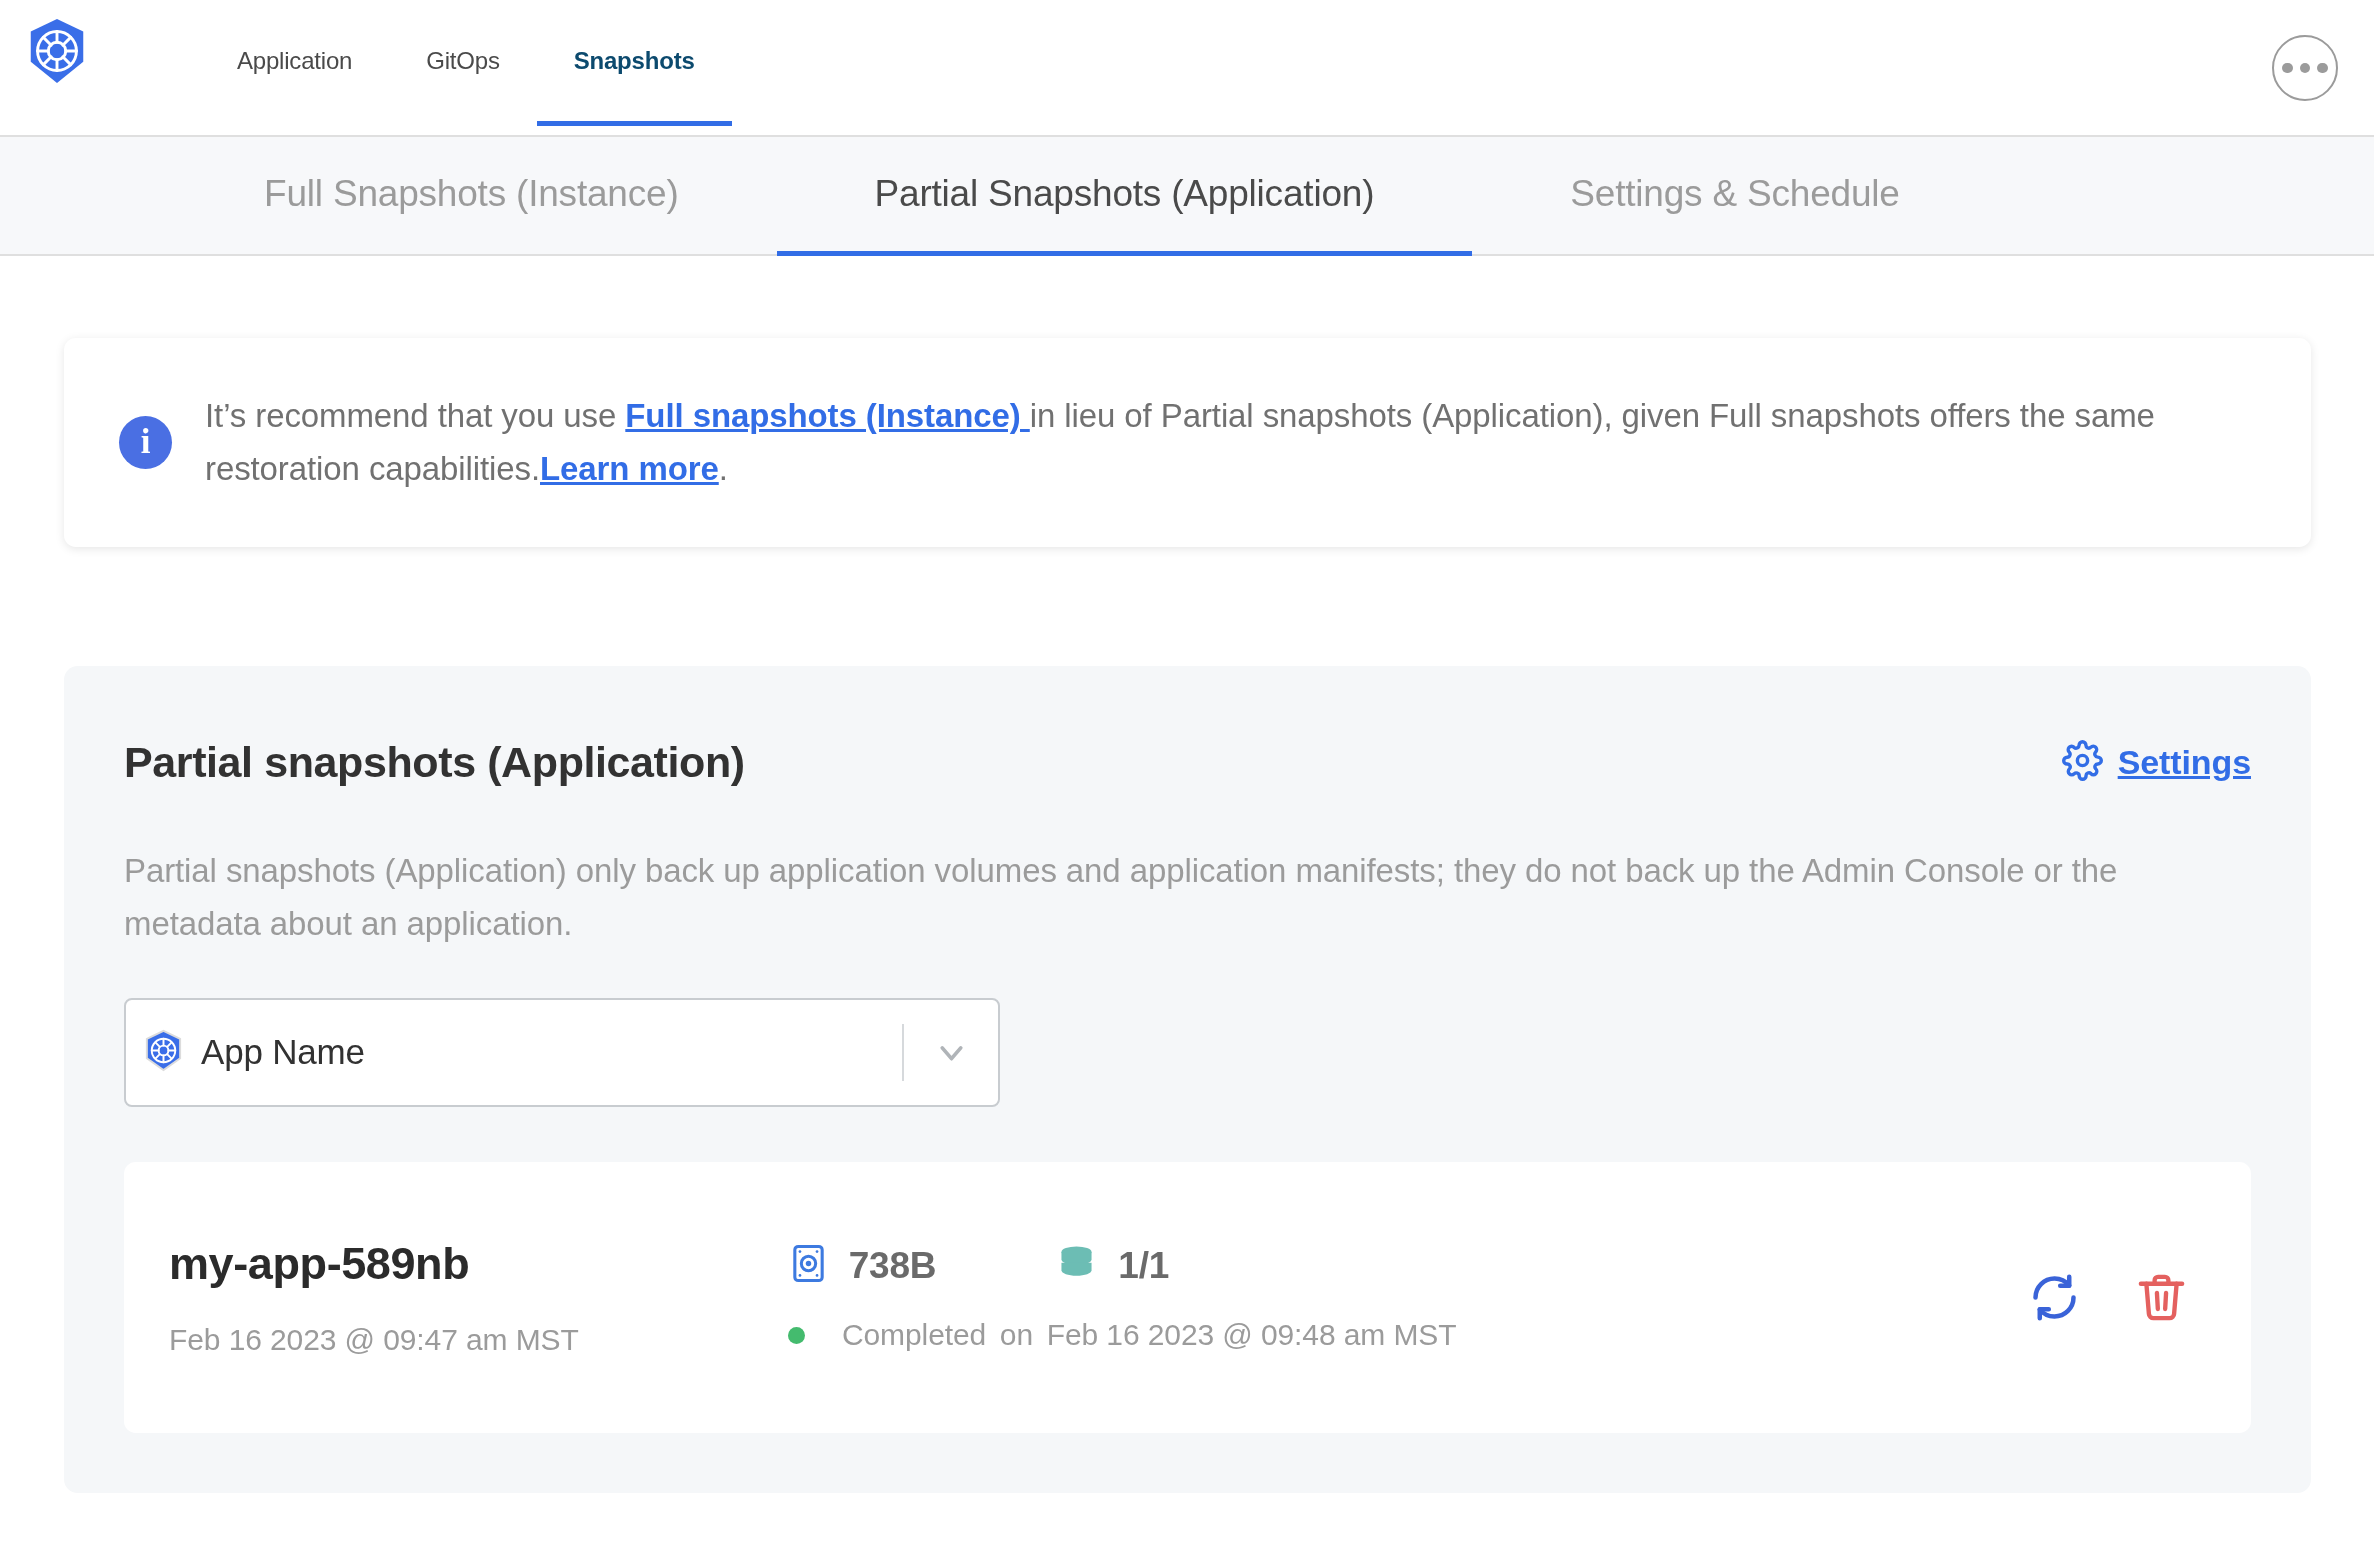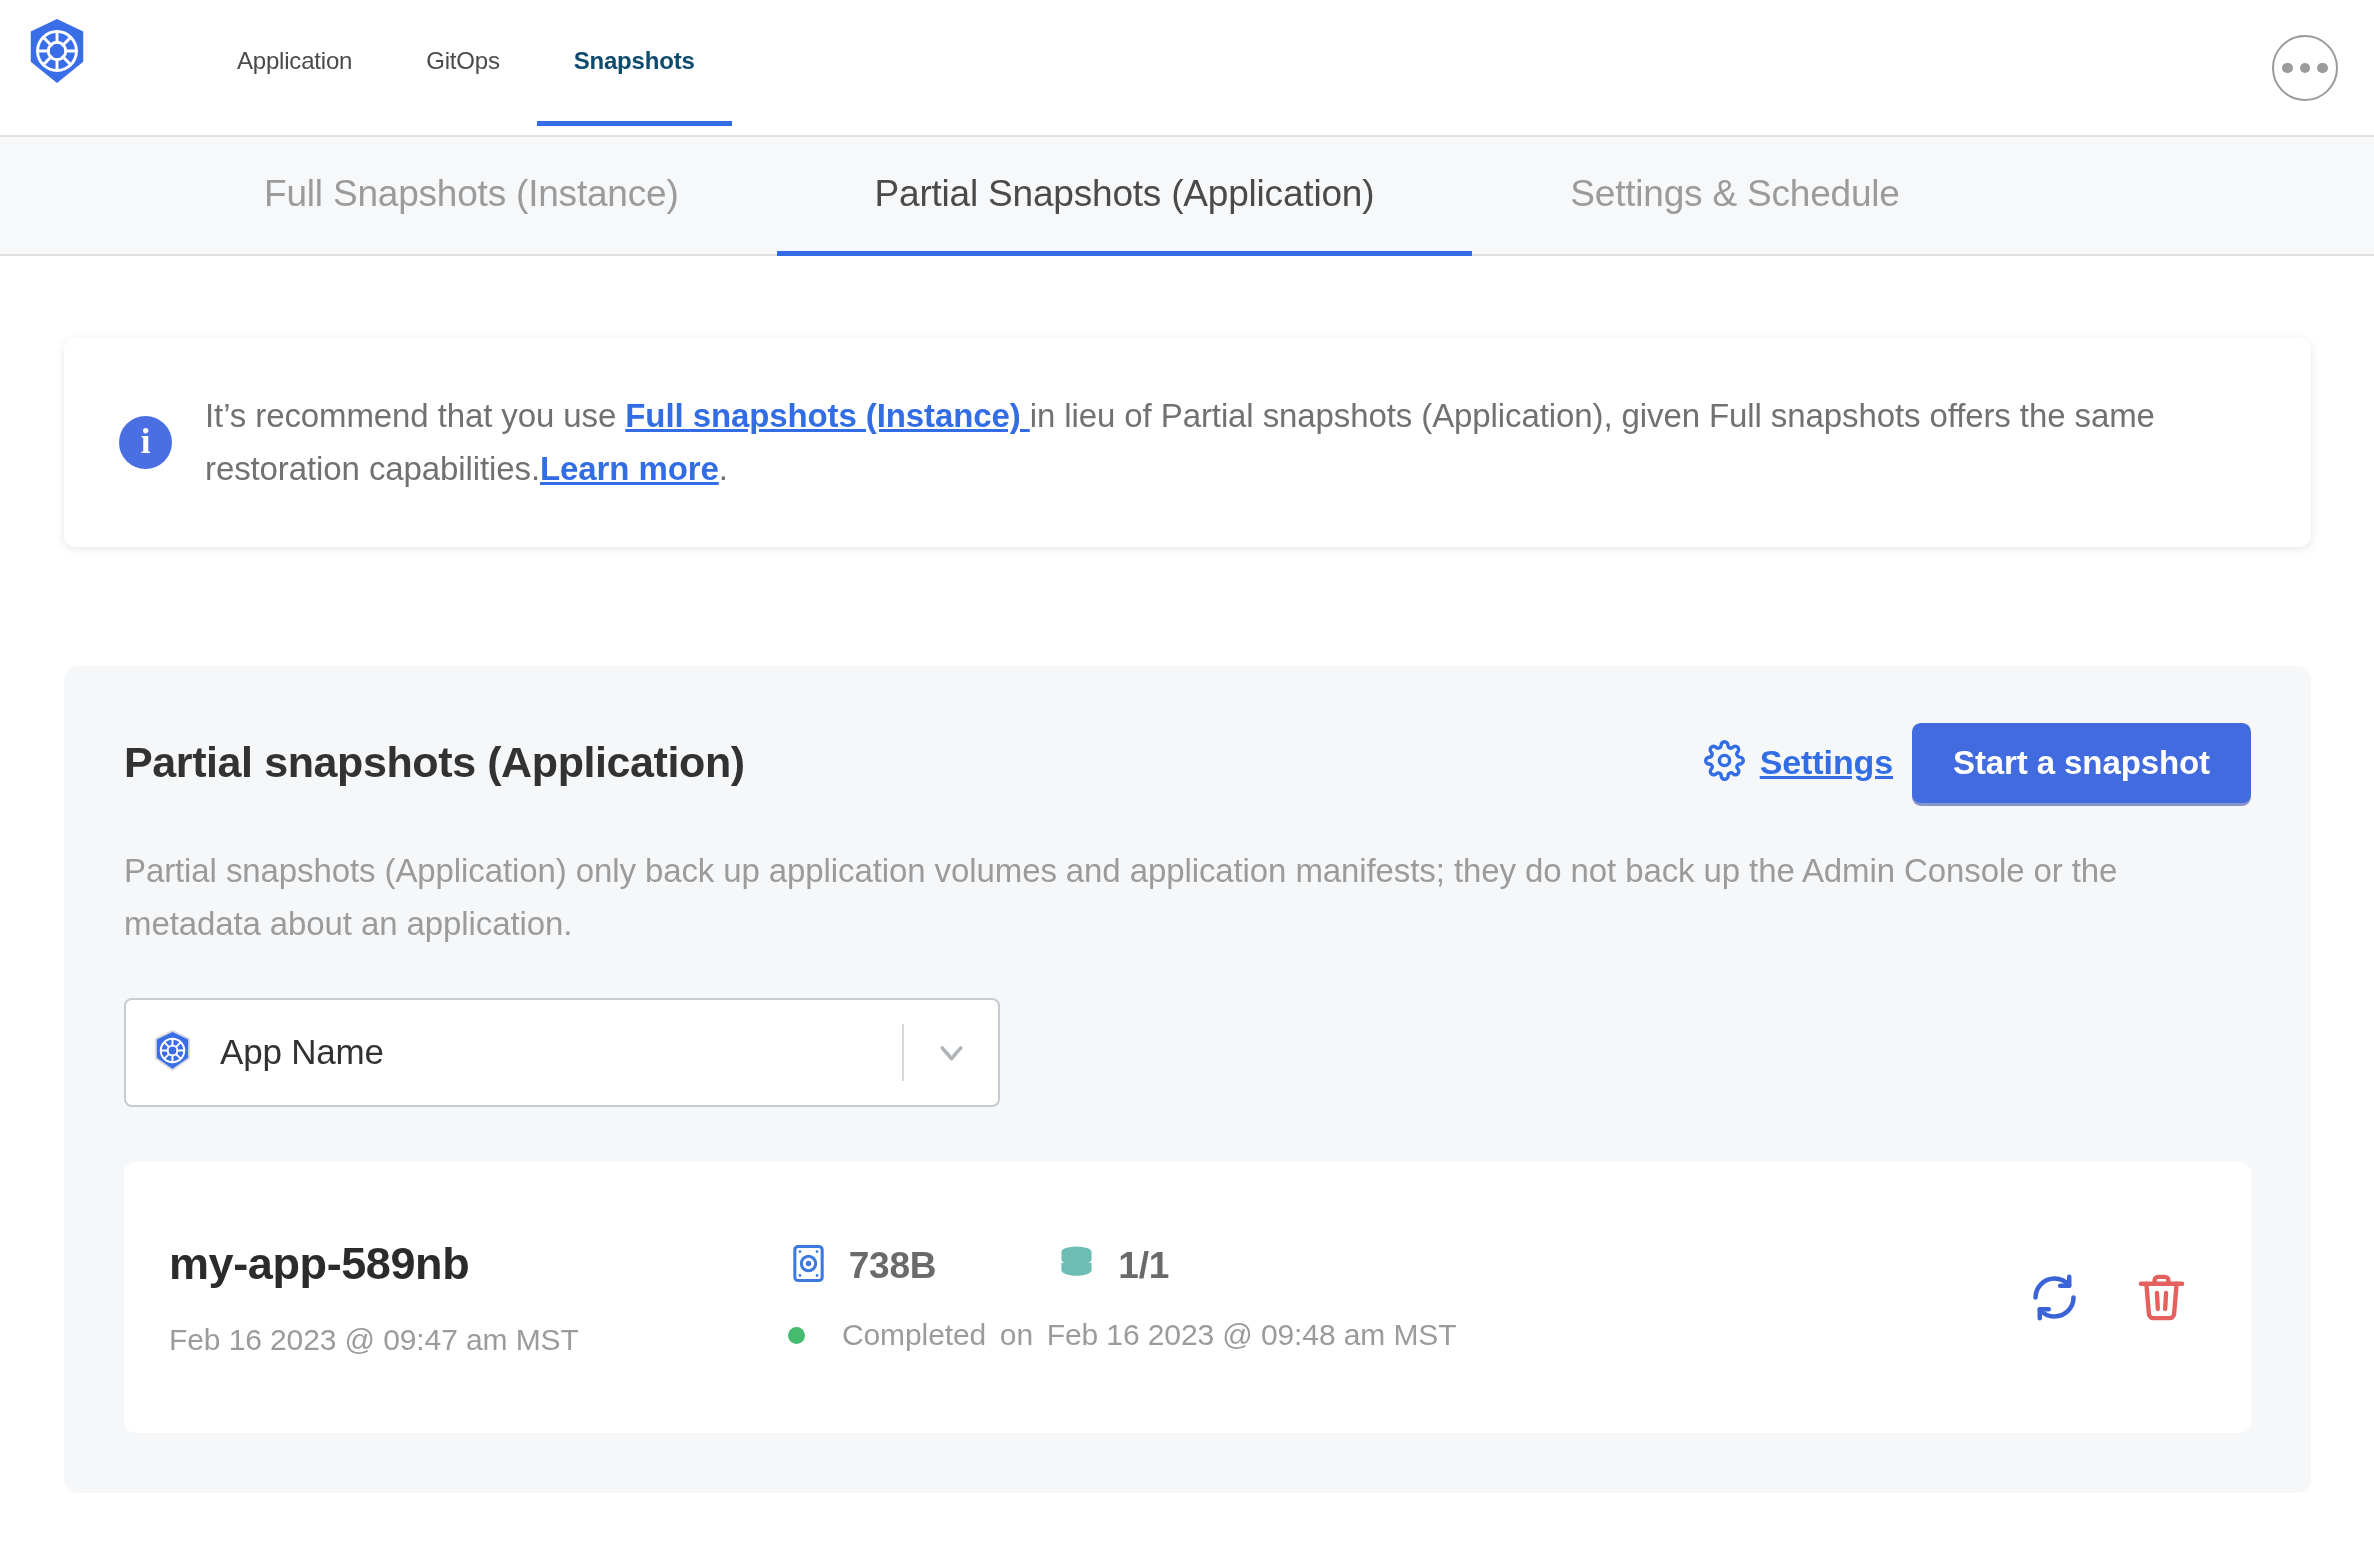--- a/index.html
+++ b/index.html
@@ -236,22 +236,22 @@
     border-radius: 7.8px;
     display: flex;
     align-items: center;
     cursor: pointer;
   }
 
   .app-select-left {
     flex: 1 1 auto;
     display: flex;
     align-items: center;
-    gap: 25px;
-    padding-left: 24px;
+    gap: 15px;
+    padding-left: 15px;
   }
 
   .app-select-label {
     font-size: 35px;
     color: #323232;
     letter-spacing: -0.2px;
   }
 
   .app-select-divider {
     width: 2px;
@@ -432,21 +432,20 @@
         <div class="settings-link">
           <span>
             <svg width="41" height="41" viewBox="0 0 24 24" fill="none" stroke="#326de6" stroke-width="2" stroke-linecap="round" stroke-linejoin="round" aria-hidden="true">
               <circle cx="12" cy="12" r="3"></circle>
               <path d="M19.4 15a1.65 1.65 0 0 0 .33 1.82l.06.06a2 2 0 0 1-2.83 2.83l-.06-.06a1.65 1.65 0 0 0-1.82-.33 1.65 1.65 0 0 0-1 1.51V21a2 2 0 0 1-4 0v-.09A1.65 1.65 0 0 0 9 19.4a1.65 1.65 0 0 0-1.82.33l-.06.06a2 2 0 0 1-2.83-2.83l.06-.06a1.65 1.65 0 0 0 .33-1.82 1.65 1.65 0 0 0-1.51-1H3a2 2 0 0 1 0-4h.09A1.65 1.65 0 0 0 4.6 9a1.65 1.65 0 0 0-.33-1.82l-.06-.06a2 2 0 0 1 2.83-2.83l.06.06A1.65 1.65 0 0 0 9 4.6a1.65 1.65 0 0 0 1-1.51V3a2 2 0 0 1 4 0v.09a1.65 1.65 0 0 0 1 1.51 1.65 1.65 0 0 0 1.82-.33l.06-.06a2 2 0 0 1 2.83 2.83l-.06.06A1.65 1.65 0 0 0 19.4 9v0a1.65 1.65 0 0 0 1.51 1H21a2 2 0 0 1 0 4h-.09a1.65 1.65 0 0 0-1.51 1z"></path>
             </svg>
           </span>
           <span class="settings-label">Settings</span>
         </div>
 
-        <button class="start-snapshot-btn">Start a snapshot</button>
       </div>
     </div>
 
     <div class="card-desc">Partial snapshots (Application) only back up application volumes and application manifests; they do not back up the Admin Console or the metadata about an application.</div>
 
     <div class="app-select">
       <div class="app-select-left">
         <span>
           <svg width="45" height="45" viewBox="0 0 46 46" aria-hidden="true">
             <path d="M23 3 L40 11 L40 31 L23 43 L6 31 L6 11 Z" fill="#3a6ee8" stroke="#dcdcdc" stroke-width="2"></path>

